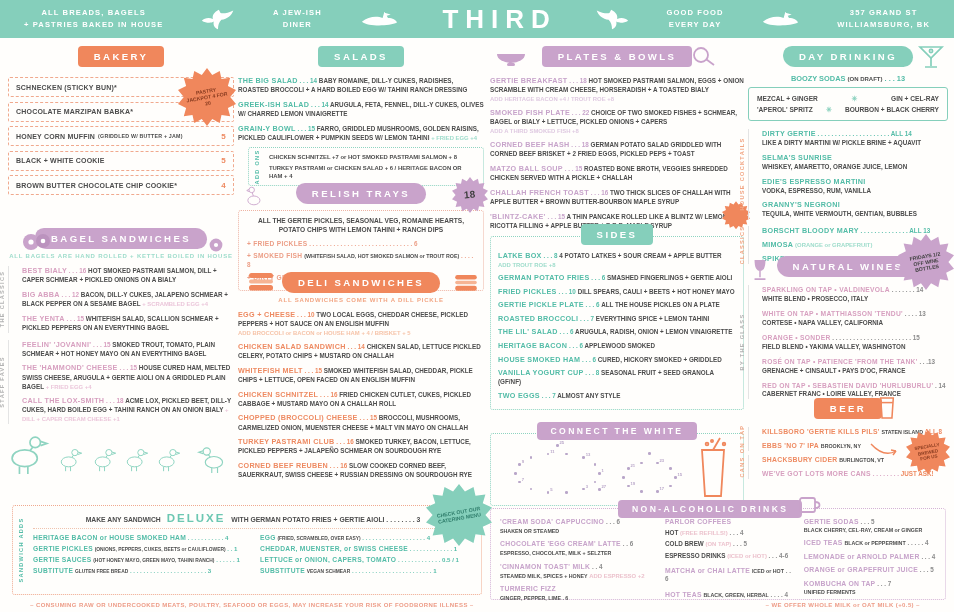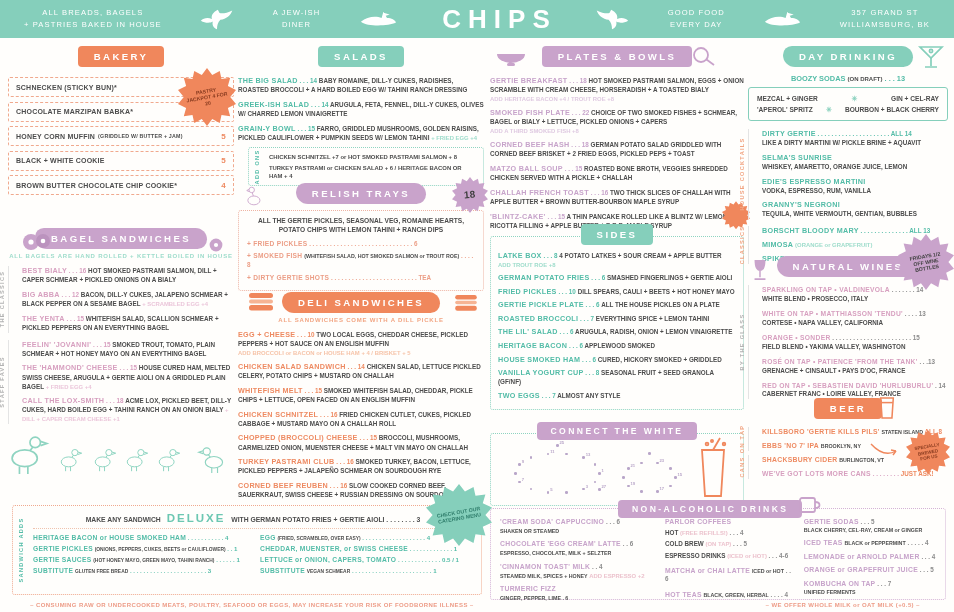--- a/index.html
+++ b/index.html
@@ -1,21 +1,21 @@
 <!DOCTYPE html>
 <html><head>
 <meta charset="utf-8">
 <style>
 *{margin:0;padding:0;box-sizing:border-box}
 html,body{width:954px;height:612px}
 body{position:relative;background:#fffefc;font-family:"Liberation Sans",sans-serif;overflow:hidden}
 
 
 .band{position:absolute;top:0;left:0;right:0;height:38px;background:#85cfbb;display:flex;align-items:center;justify-content:space-between;padding:0 24px;color:#fff}
-.band .note{font-size:7.6px;font-weight:normal;letter-spacing:1.1px;text-align:center;line-height:1.55;white-space:nowrap}
+.band .note{font-size:7.6px;font-weight:bold;letter-spacing:1.1px;text-align:center;line-height:1.55;white-space:nowrap}
 .logo{font-size:26px;font-weight:800;letter-spacing:7px;padding-left:7px}
 
 
 .pillwrap{text-align:center;position:relative}
 .pill{display:inline-block;color:#fff;font-weight:bold;font-size:9.6px;letter-spacing:2.4px;padding:5px 16px;border-radius:4px;white-space:nowrap}
 .bg-teal{background:#85cfbb}.bg-orange{background:#f0875c}.bg-purple{background:#c9a3cb}
 .banner{border-radius:14px 18px 15px 19px}
 
 
 .mi{font-size:6.3px;line-height:1.42;color:#4c4c4c;font-weight:bold;margin:0 0 4.6px}
@@ -30,21 +30,21 @@
 .ds{color:#4c4c4c}
 .small{font-size:5.3px}
 
 
 .sec{position:absolute}
 #bakery{left:8px;top:46px;width:226px}
 #bagels{left:8px;top:228px;width:226px}
 #addsbox{left:12px;top:505px;width:470px;height:90px;border:1.4px dotted #f0a98e;border-radius:3px;padding:5px 8px 4px 20px}
 #salads{left:238px;top:46px;width:246px}
 #relish{left:238px;top:183px;width:246px}
-#deli{left:238px;top:292px;width:246px}
+#deli{left:238px;top:272px;width:246px}
 #plates{left:490px;top:46px;width:254px}
 #sides{left:490px;top:224px;width:254px}
 #connect{left:490px;top:420px;width:254px;height:86px}
 #nonalc{left:490px;top:508px;width:456px;height:92px}
 #day{left:748px;top:46px;width:200px}
 #winesec{left:748px;top:256px;width:200px}
 #beersec{left:748px;top:398px;width:200px}
 
 
 .brow{display:flex;align-items:center;border:1.4px dashed #f0a98e;border-radius:2px;padding:4.5px 7px;margin-bottom:4.5px;font-size:7px;font-weight:bold;color:#4c4c4c;letter-spacing:.2px}
@@ -117,21 +117,21 @@
       <path fill="#fff" d="M21 2 C15 5 13 9 14 13 C9 11 4 12 1 15 C6 18 12 18 15 16 C14 20 16 24 20 25 C20 21 21 17 24 14 C31 13 36 9 38 3 C32 6 26 7 23 6 Z"></path>
     </svg>
   <div class="note">
     <span class="block">A JEW-ISH</span>
     <span class="block">DINER</span>
   </div>
   <svg class="icn" width="38" height="18" viewBox="0 0 42 20">
       <path fill="#fff" d="M2 13 C9 7 19 6 25 9 L27 2 L31 9 C36 9 40 11 41 14 C32 18 10 19 2 13 Z"></path>
       <path fill="#fff" d="M27 3 l7 2 -6 2 Z"></path>
     </svg>
-  <div class="logo">CHIPS</div>
+  <div class="logo">THIRD</div>
   <svg class="icn" width="34" height="24" viewBox="0 0 40 26">
       <path fill="#fff" d="M19 2 C25 5 27 9 26 13 C31 11 36 12 39 15 C34 18 28 18 25 16 C26 20 24 24 20 25 C20 21 19 17 16 14 C9 13 4 9 2 3 C8 6 14 7 17 6 Z"></path>
     </svg>
   <div class="note">
     <span class="block">GOOD FOOD</span>
     <span class="block">EVERY DAY</span>
   </div>
   <svg class="icn" width="38" height="18" viewBox="0 0 42 20">
       <path fill="#fff" d="M2 13 C9 7 19 6 25 9 L27 2 L31 9 C36 9 40 11 41 14 C32 18 10 19 2 13 Z"></path>
       <path fill="#fff" d="M27 3 l7 2 -6 2 Z"></path>

